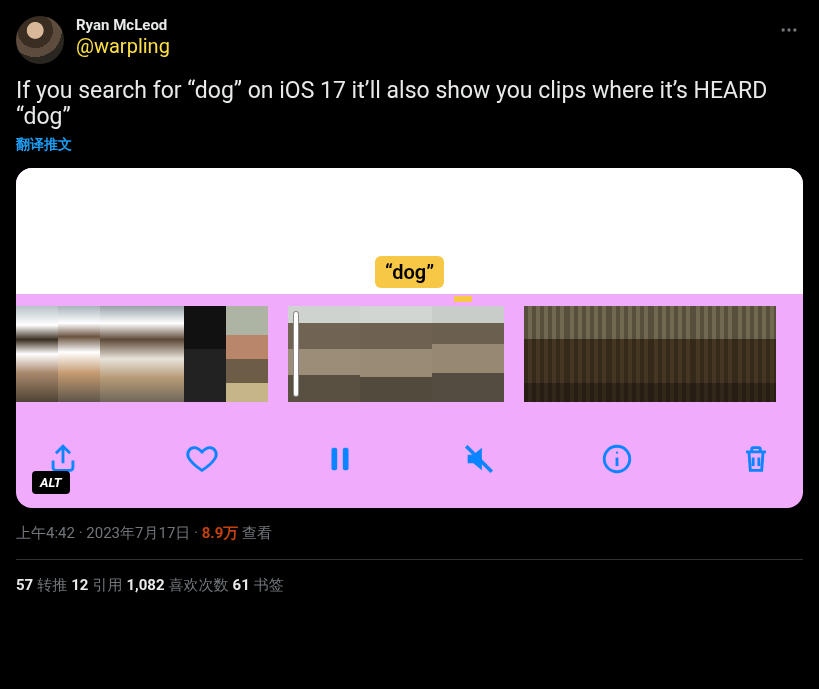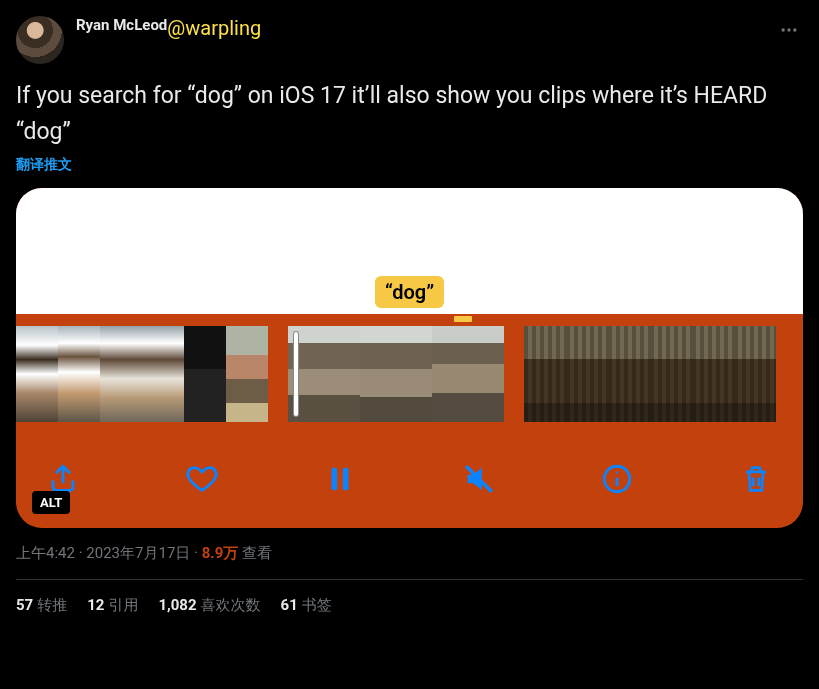--- a/index.html
+++ b/index.html
@@ -11,30 +11,30 @@
     overflow: hidden;
     color: #e7e9ea;
   }
   .tweet { padding: 16px; }
   .tweet-header { display: flex; align-items: flex-start; }
   .avatar {
     width: 48px; height: 48px; border-radius: 50%;
     background: radial-gradient(circle at 40% 30%, #d9b899 0 18%, #3a2d22 20% 40%, #5d4b3e 40% 60%, #2b2720 60% 100%);
     flex-shrink: 0;
   }
-  .author-block { margin-left: 12px; display: flex; flex-direction: row; }
+  .author-block { margin-left: 12px; display: flex; flex-direction: column; }
   .author-name { font-weight: 700; font-size: 15px; color: #e7e9ea; }
   .author-handle { font-size: 20px; color: #fde047; }
   .more { margin-left: auto; color: #71767b; padding: 4px; }
-  .tweet-body { margin-top: 14px; font-size: 23px; line-height: 36px; color: #e7e9ea; }
+  .tweet-body { margin-top: 14px; font-size: 23px; line-height: 26px; color: #e7e9ea; }
   .translate-link { margin-top: 6px; color: #1d9bf0; font-size: 14px; font-weight: bold; }
   .media-card {
     margin-top: 14px;
-    background: #c2410c;
-    border-radius: 26px;
+    background: #f0abfc;
+    border-radius: 16px;
     overflow: hidden;
     position: relative;
     height: 340px;
   }
   .media-top { height: 126px; background: #fff; display: flex; align-items: flex-end; justify-content: center; padding-bottom: 6px; }
   .dog-label {
     background: #f7c846;
     color: #000;
     font-weight: 600;
     font-size: 20px;
@@ -81,26 +81,26 @@
   .tool-btn {
     width: 46px; height: 46px;
     display: flex; align-items: center; justify-content: center;
     color: #0a84ff;
   }
   .tool-btn svg { width: 34px; height: 34px; stroke: #0a84ff; fill: none; stroke-width: 2; }
   .alt-badge {
     position: absolute; left: 16px; bottom: 14px;
     background: #000; color: #fff;
     font-weight: 700; font-size: 13px;
-    padding: 4px 8px; border-radius: 4px;
+    padding: 4px 8px; border-radius: 4px; font-style: italic;
   }
   .meta { margin-top: 16px; color: #71767b; font-size: 15px; }
   .meta strong { color: #c2410c; font-weight: 700; }
   .divider { height: 1px; background: #2f3336; margin-top: 16px; }
-  .stats { margin-top: 16px; display: flex; gap: 20px; font-size: 15px; color: #71767b; }
+  .stats { margin-top: 16px; display: flex; gap: 4px; font-size: 15px; color: #71767b; }
   .stats strong { color: #e7e9ea; font-weight: 700; margin-right: 4px; }
 </style>
 </head>
 <body>
 
 <div class="tweet">
   <div class="tweet-header">
     <div class="avatar"></div>
     <div class="author-block">
       <span class="author-name">Ryan McLeod</span>

